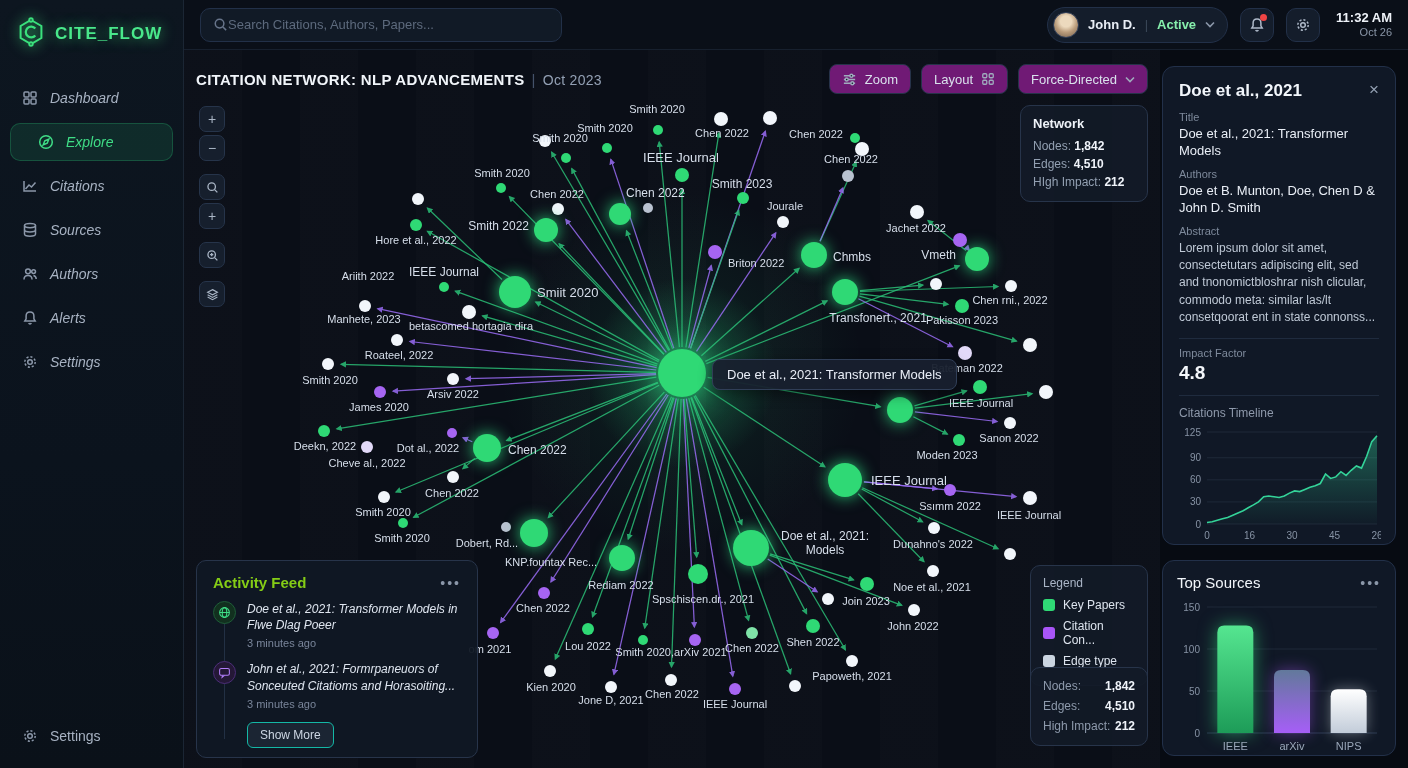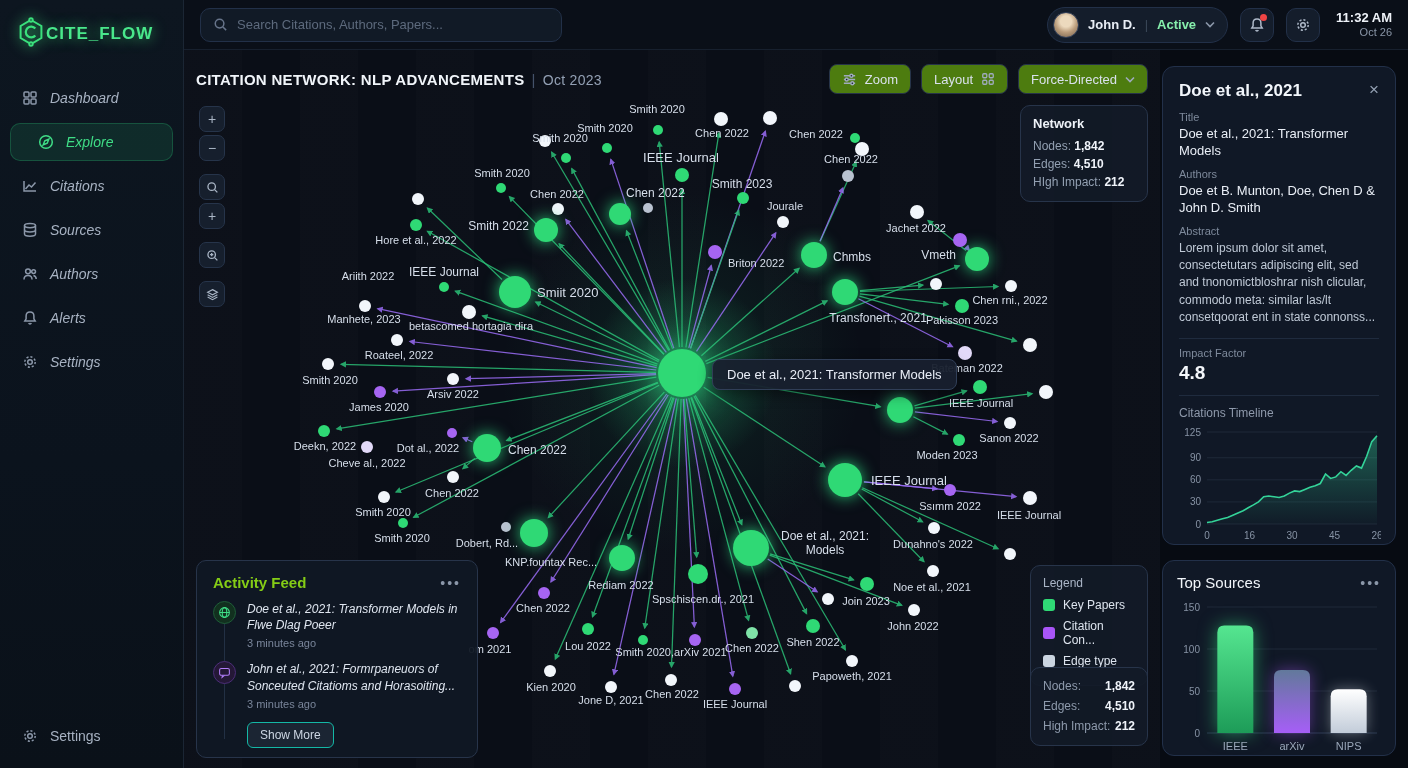--- a/index.html
+++ b/index.html
@@ -3,40 +3,40 @@
 <meta charset="utf-8">
 <style>
   * { margin:0; padding:0; box-sizing:border-box; }
   html,body { width:1408px; height:768px; overflow:hidden; background:#070b12;
     font-family:"Liberation Sans","DejaVu Sans",sans-serif; color:#e5eaf2; }
 
   
   .sidebar { position:absolute; left:0; top:0; width:184px; height:768px;
     background:linear-gradient(180deg,#0d1620 0%,#0b131d 60%,#0a1119 100%);
     border-right:1px solid #1b2634; z-index:30; }
-  .logo-row { display:flex; align-items:center; padding:17px 14px 20px 16px; }
+  .logo-row { display:flex; align-items:center; gap:9px; padding:17px 14px 20px 16px; }
   .logo-mark { filter:drop-shadow(0 0 7px rgba(61,224,124,.85)); }
   .logo-text { font-size:17px; font-weight:700; letter-spacing:1px; color:#49e88b;
     text-shadow:0 0 14px rgba(61,224,124,.75); }
   .nav { display:flex; flex-direction:column; gap:6px; padding:8px 10px; }
   .nav-item { display:flex; align-items:center; gap:12px; padding:11px 12px;
     border-radius:10px; font-size:14px; color:#a7b2c2; cursor:pointer;font-style:italic; }
   .nav-item svg { stroke:#8b97a9; }
   .nav-item.active { background:rgba(42,205,122,.12); color:#3fdd86;
     box-shadow:inset 0 0 0 1px rgba(42,205,122,.25);padding-left:28px; }
   .nav-item.active svg { stroke:#3fdd86; }
   .sidebar-footer { position:absolute; left:10px; bottom:14px; display:flex;
     align-items:center; gap:12px; padding:10px 12px; font-size:14px; color:#a7b2c2; }
   .sidebar-footer svg { stroke:#8b97a9; }
 
   
   .topbar { position:absolute; left:184px; top:0; width:1224px; height:50px;
     background:#0a0f18; border-bottom:1px solid #17202e; display:flex;
     align-items:center; padding:0 16px; z-index:40; }
-  .search-box { display:flex; align-items:center; gap:9px; width:362px; height:34px;
+  .search-box { display:flex; align-items:center; width:362px; height:34px;
     background:#111a26; border:1px solid #223048; border-radius:10px; padding:0 12px; }
   .search-box input { flex:1; background:transparent; border:none; outline:none;
     color:#cfd8e4; font-size:13px; font-family:inherit; }
   .search-box input::placeholder { color:#5d6a7d; }
   .topbar-right { margin-left:auto; display:flex; align-items:center; gap:12px; }
   .user-pill { display:flex; align-items:center; gap:9px; background:#141d2b;
     border:1px solid #223048; border-radius:20px; padding:4px 12px 4px 5px; cursor:pointer; }
   .avatar { width:26px; height:26px; border-radius:50%;
     background:radial-gradient(circle at 50% 35%,#ecd9bd 0 28%,#bb9d7c 55%,#6e5b49 100%);
     border:1px solid #32405a; }
@@ -59,21 +59,21 @@
   .graph-bg { position:absolute; inset:0;
     background:repeating-linear-gradient(90deg,rgba(255,255,255,.012) 0 58px,rgba(0,0,0,0) 58px 116px),
     radial-gradient(260px 260px at 498px 323px,rgba(46,224,132,.10),rgba(0,0,0,0) 70%); }
   .graph-header { position:absolute; left:12px; right:12px; top:14px; display:flex;
     align-items:center; z-index:10; }
   .graph-title { font-size:15px; font-weight:700; letter-spacing:.3px; color:#f1f5fa; }
   .graph-title .sep { color:#44526a; font-weight:400; padding:0 7px; }
   .graph-title .sub { color:#93a0b4; font-weight:400; font-size:14px; }
   .graph-tools { margin-left:auto; display:flex; gap:10px; }
   .tool-btn { display:flex; align-items:center; gap:8px; height:30px; padding:0 12px;
-    background:#4d7c0f; border:1px solid #263349; border-radius:8px; font-size:13px;
+    background:#701a75; border:1px solid #263349; border-radius:8px; font-size:13px;
     color:#d9e1ec; cursor:pointer; }
   .tool-btn svg { stroke:#9fabbd; }
   #graph-svg { position:absolute; inset:0; z-index:1; }
   .zoom-stack { position:absolute; left:15px; top:56px; display:flex;
     flex-direction:column; z-index:12; }
   .zctl { width:26px; height:26px; background:#161f2d; border:1px solid #26344a;
     border-radius:7px; color:#aab6c6; font-size:14px; display:flex; align-items:center;
     justify-content:center; cursor:pointer; margin-bottom:3px; }
   .zctl svg { stroke:#aab6c6; }
   .zgap { height:10px; }

